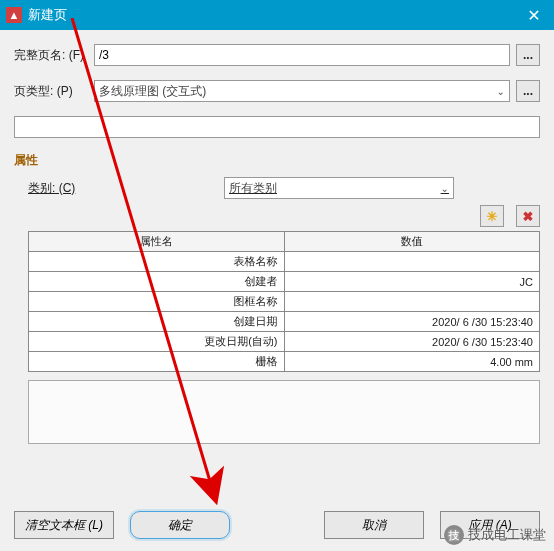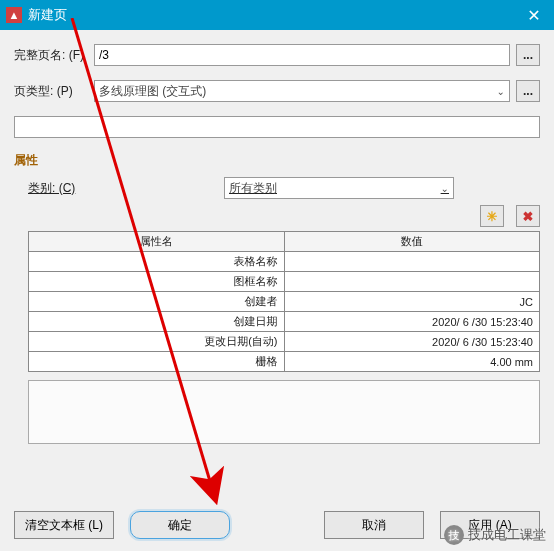--- a/index.html
+++ b/index.html
@@ -25,21 +25,21 @@
   .cat-row .spacer { flex:1; }
   .cat-row .lbl { width: 66px; }
   .icon-row { display:flex; justify-content:flex-end; gap:6px; margin-bottom:4px; padding-right:0; }
   table.prop { width: 100%; border-collapse: collapse; background:#fff; font-size:11px; }
   table.prop th, table.prop td { border: 1px solid #888; padding: 2px 6px; text-align:right; height:18px; }
   table.prop th { background:#f4f4f4; font-weight:normal; text-align:center; }
   .th-name { width: 50%; }
   .scrollbox { height: 64px; border:1px solid #aaa; background:#fbfbfb; margin-top:8px; position:relative; padding:4px; font-size:11px; color:#666; text-align:right; }
   .btnbar { position:absolute; bottom:12px; left:14px; right:14px; display:flex; gap:16px; }
   .btnbar .spacer { flex:1; }
-  .btn { min-width: 100px; height: 28px; background:#e8e8e8; border:1px solid #888; display:flex; align-items:center; justify-content:center; font-size:12px; }
+  .btn { min-width: 100px; height: 28px; background:#e8e8e8; border:1px solid #888; display:flex; align-items:center; justify-content:center; font-size:12px;font-style:italic; }
   .btn.primary { box-shadow: 0 0 0 2px #4aa3df33; border-color:#4aa3df;border-radius:10px; }
   .arrow { position:absolute; top:18px; left:62px; pointer-events:none; }
   .watermark { position:absolute; right:8px; bottom:6px; font-size:13px; color:#555; text-shadow:0 0 3px #fff; display:flex; align-items:center; gap:4px; }
   .wm-circ { width:20px; height:20px; border-radius:50%; background:#888; display:inline-flex; align-items:center; justify-content:center; color:#fff; font-size:11px; }
 </style>
 </head>
 <body>
 
 <div class="window">
 
@@ -95,26 +95,26 @@
               <th class="th-name">属性名</th>
               <th>数值</th>
             </tr>
           </thead>
           <tbody id="prop-tbody">
               <tr>
                 <td>表格名称</td>
                 <td></td>
               </tr>
               <tr>
+                <td>创建者</td>
+                <td>JC</td>
+              </tr>
+              <tr>
                 <td>图框名称</td>
                 <td></td>
-              </tr>
-              <tr>
-                <td>创建者</td>
-                <td>JC</td>
               </tr>
               <tr>
                 <td>创建日期</td>
                 <td>2020/ 6 /30 15:23:40</td>
               </tr>
               <tr>
                 <td>更改日期(自动)</td>
                 <td>2020/ 6 /30 15:23:40</td>
               </tr>
               <tr>

